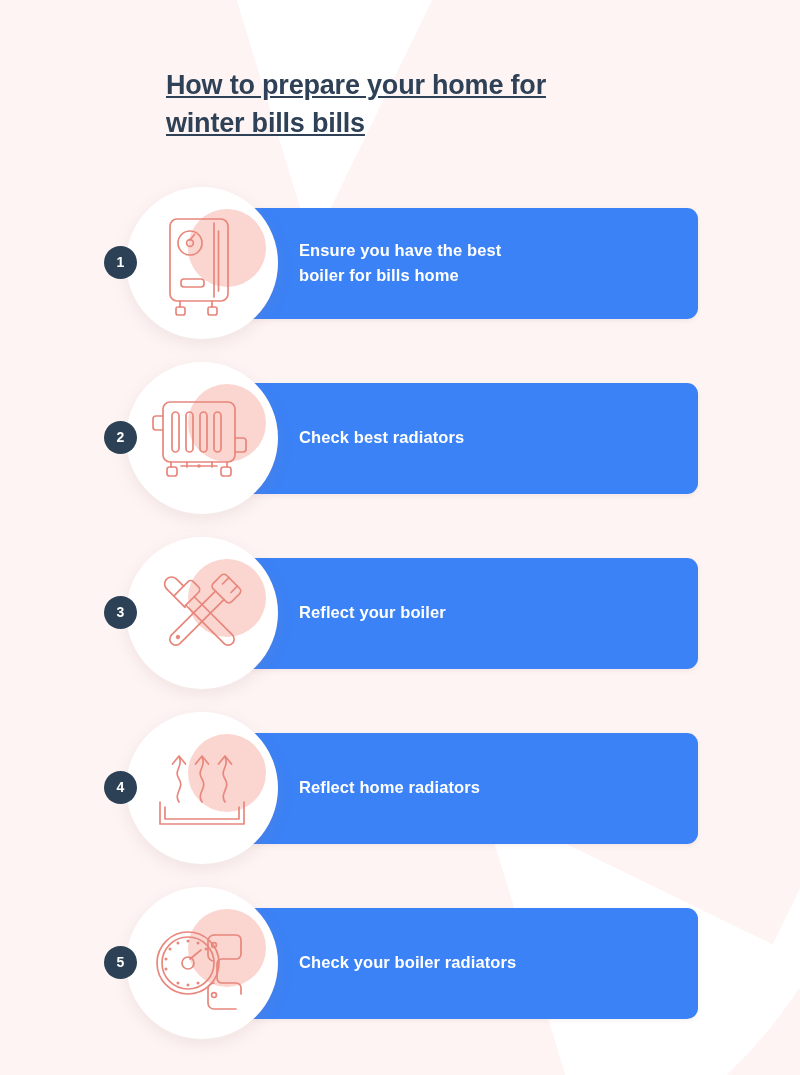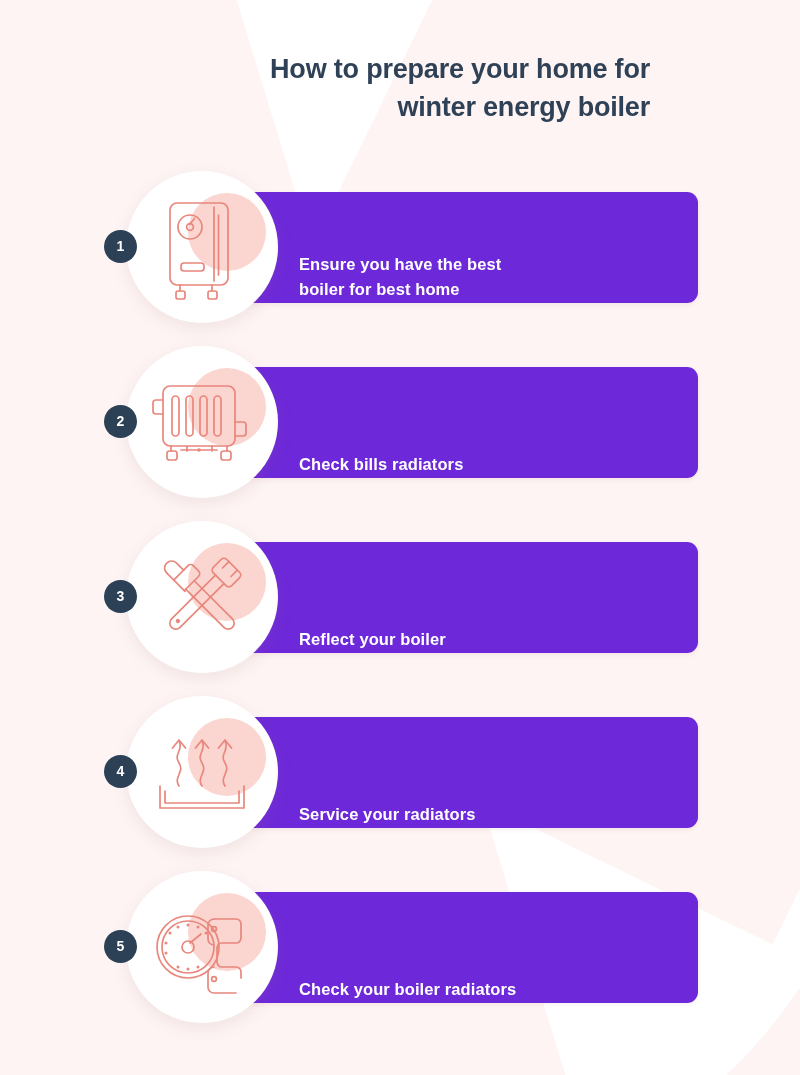--- a/index.html
+++ b/index.html
@@ -50,28 +50,29 @@
     height: 1400px;
     background: #fdf4f3;
     transform: rotate(-17deg);
     transform-origin: top right;
   }
 
   
   .title {
     position: relative;
     z-index: 3;
-    text-align: right;
+    text-align: left;
     color: #2f4156;
     font-size: 27px;
     font-weight: bold;
     line-height: 1.42;
     letter-spacing: -0.2px;
     padding: 50px 150px 0 150px;
-    margin: 0;
+    margin: 16px;
+    text-decoration: underline;
   }
 
   
   .steps {
     position: relative;
     z-index: 3;
     margin-top: 44px;
   }
   .step {
     position: relative;
@@ -94,26 +95,26 @@
     justify-content: center;
     z-index: 6;
   }
 
   .card {
     position: absolute;
     left: 188px;
     top: 21px;
     width: 510px;
     height: 111px;
-    background: #6d28d9;
+    background: #3b82f6;
     border-radius: 11px;
     z-index: 2;
     box-sizing: border-box;
     display: flex;
-    align-items: flex-end;
+    align-items: center;
     box-shadow: 0 2px 4px rgba(180,120,115,0.10);
   }
   .card-label {
     color: #ffffff;
     font-size: 16.5px;
     font-weight: bold;
     line-height: 1.55;
     padding-left: 111px;
     letter-spacing: 0.1px;
   }
@@ -157,30 +158,30 @@
 <body>
 
 <div class="bg-layer">
   <div class="bg-wedge"></div>
   <div class="bg-wedge-2"></div>
   <div class="bg-wedge-3"></div>
 </div>
 
 <h1 class="title">
   <span>How to prepare your home for</span><br>
-  <span>winter energy boiler</span>
+  <span>winter bills bills</span>
 </h1>
 
 <div class="steps">
 
   <div class="step">
     <div class="card">
       <div class="card-label">
         <span>Ensure you have the best</span><br>
-        <span>boiler for best home</span>
+        <span>boiler for bills home</span>
       </div>
     </div>
     <div class="icon-circle">
       <div class="accent-dot"></div>
       <div class="icon-art">
         <svg viewBox="0 0 152 152" fill="none" stroke="#e8877c" stroke-width="1.7" stroke-linecap="round" stroke-linejoin="round">
           <rect x="44" y="32" width="58" height="82" rx="7"></rect>
           <line x1="88" y1="36" x2="88" y2="110"></line>
           <line x1="92.5" y1="44" x2="92.5" y2="104"></line>
           <circle cx="64" cy="56" r="12"></circle>
@@ -192,21 +193,21 @@
           <rect x="50" y="120" width="9" height="8" rx="2"></rect>
           <rect x="82" y="120" width="9" height="8" rx="2"></rect>
         </svg>
       </div>
     </div>
     <div class="badge">1</div>
   </div>
 
   <div class="step">
     <div class="card">
-      <div class="card-label">Check bills radiators</div>
+      <div class="card-label">Check best radiators</div>
     </div>
     <div class="icon-circle">
       <div class="accent-dot"></div>
       <div class="icon-art">
         <svg viewBox="0 0 152 152" fill="none" stroke="#e8877c" stroke-width="1.7" stroke-linecap="round" stroke-linejoin="round">
           <rect x="37" y="40" width="72" height="60" rx="7"></rect>
           <rect x="46" y="50" width="7" height="40" rx="3.5"></rect>
           <rect x="60" y="50" width="7" height="40" rx="3.5"></rect>
           <rect x="74" y="50" width="7" height="40" rx="3.5"></rect>
           <rect x="88" y="50" width="7" height="40" rx="3.5"></rect>
@@ -248,21 +249,21 @@
             <path d="M70 59 v54 a6 6 0 0 0 12 0 v-54"></path>
           </g>
         </svg>
       </div>
     </div>
     <div class="badge">3</div>
   </div>
 
   <div class="step">
     <div class="card">
-      <div class="card-label">Service your radiators</div>
+      <div class="card-label">Reflect home radiators</div>
     </div>
     <div class="icon-circle">
       <div class="accent-dot"></div>
       <div class="icon-art">
         <svg viewBox="0 0 152 152" fill="none" stroke="#e8877c" stroke-width="1.7" stroke-linecap="round" stroke-linejoin="round">
 
           <path d="M34 90 v22 h84 v-22"></path>
           <path d="M39 95 v12 h74 v-12"></path>
 
           <path d="M53 90 c-6 -9 6 -14 0 -23 c-6 -9 5 -13 0 -22"></path>

